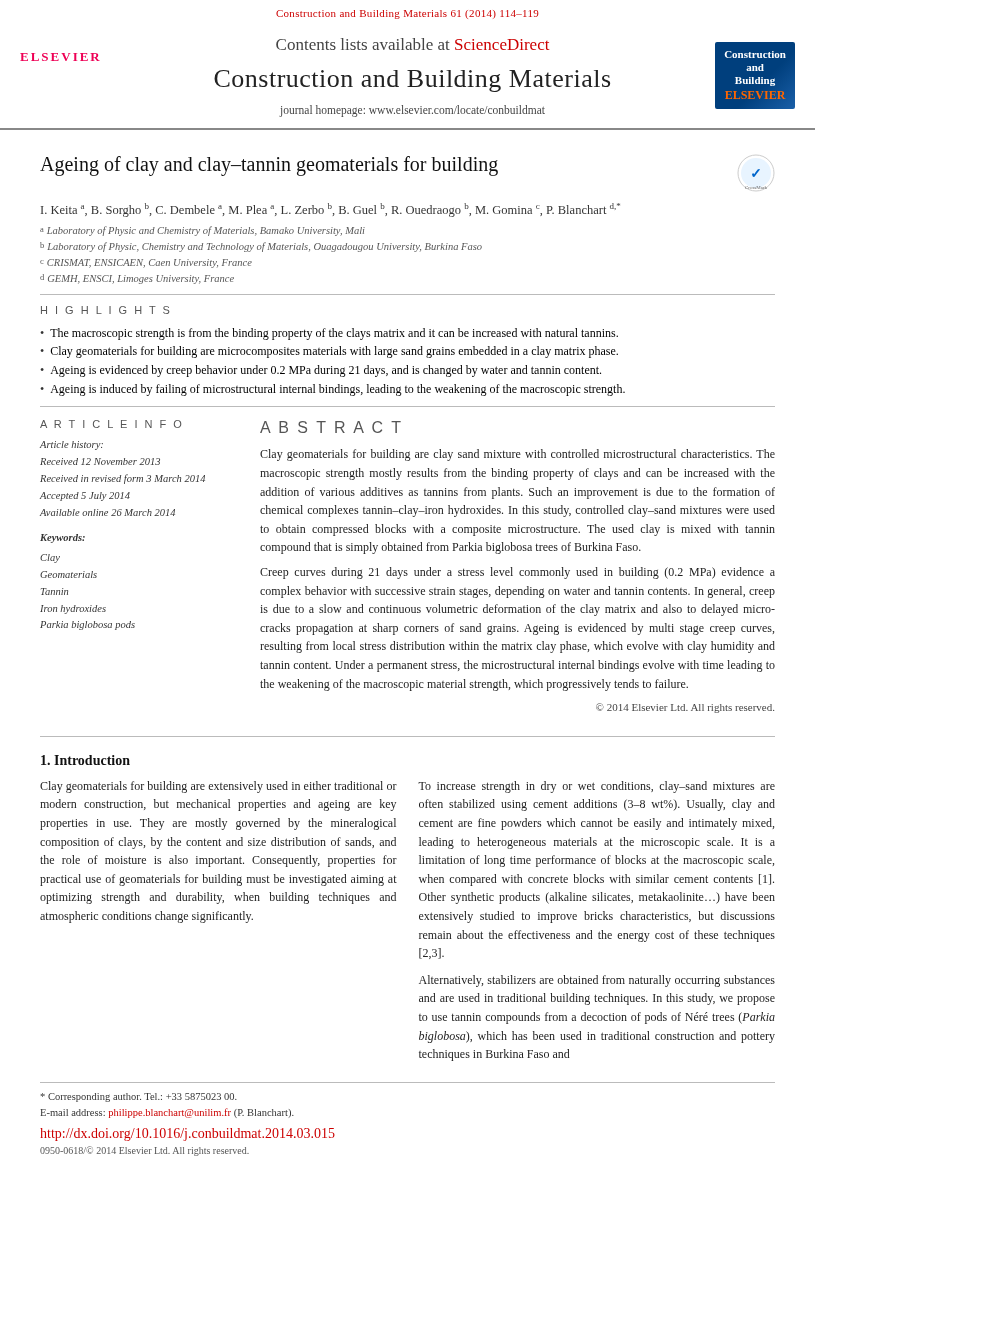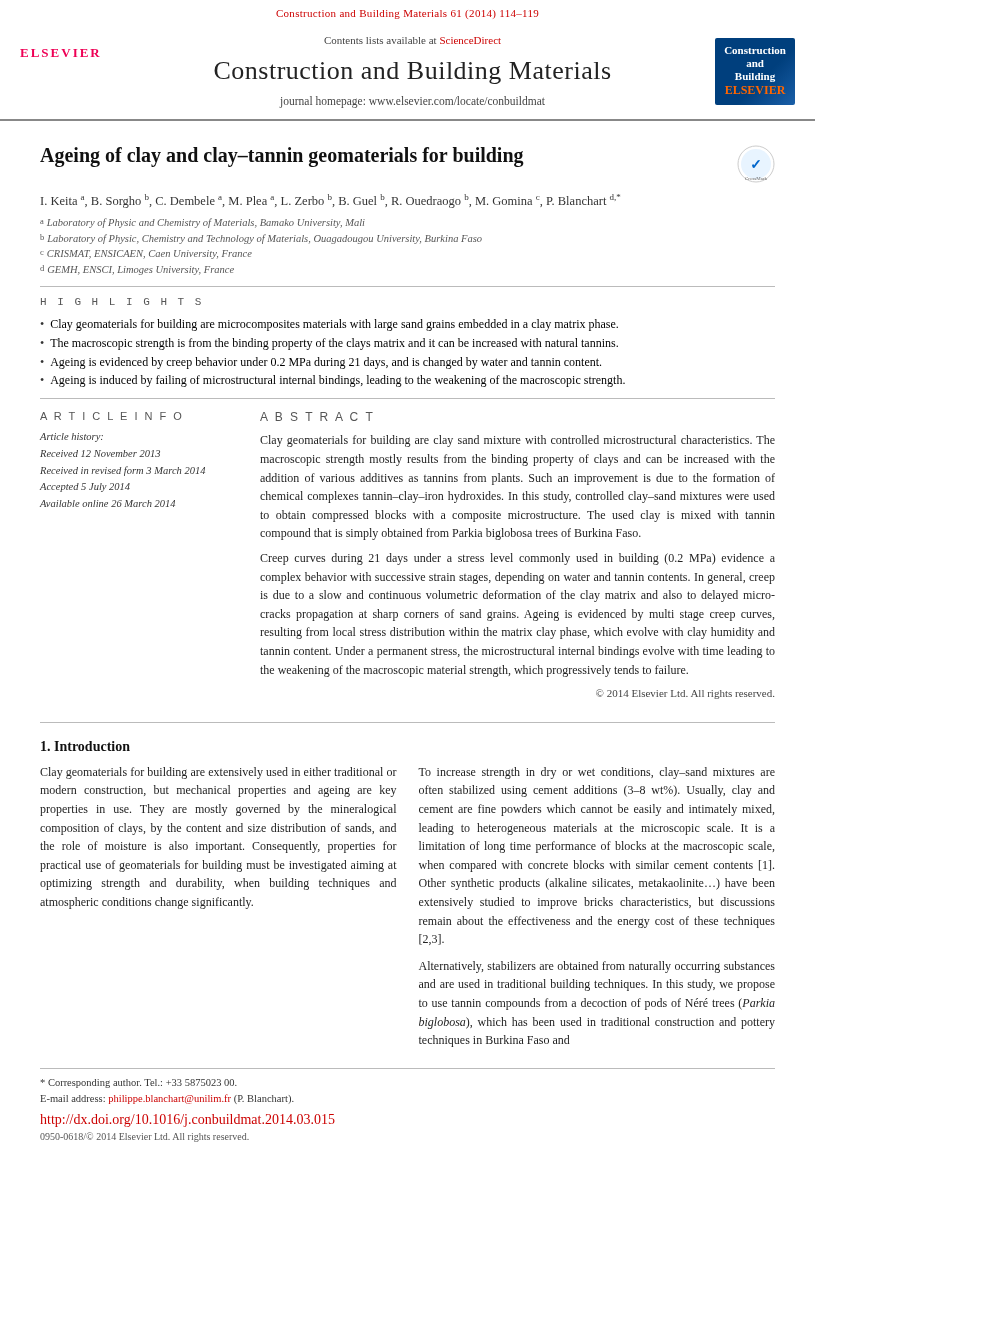--- a/index.html
+++ b/index.html
@@ -30,21 +30,21 @@
       align-items: center;
       justify-content: space-between;
       padding: 10px 20px 10px 20px;
       border-bottom: 2px solid #888;
     }
     .journal-header-center {
       flex: 1;
       text-align: center;
     }
     .contents-line {
-      font-size: 11px;
+      font-size: 17px;
       color: #444;
       margin-bottom: 4px;
     }
     .sciencedirect-link {
       color: #c00;
       text-decoration: none;
     }
     .journal-title-main {
       font-size: 26px;
       font-weight: normal;
@@ -99,21 +99,21 @@
     }
     .article-title-row {
       display: flex;
       align-items: flex-start;
       justify-content: space-between;
       margin-bottom: 8px;
       margin-top: 10px;
     }
     .article-title {
       font-size: 20px;
-      font-weight: bold;
+      font-weight: normal;
       color: #111;
       flex: 1;
       margin-right: 10px;
     }
     .crossmark {
       width: 38px;
       height: 38px;
       margin-top: 4px;
     }
     .authors {
@@ -149,21 +149,21 @@
     
     .highlights-section {
       margin-bottom: 8px;
     }
     .highlights-title {
       font-size: 11px;
       letter-spacing: 2px;
       color: #555;
       margin-bottom: 5px;
       font-weight: normal;
-      font-family: Liberation Mono, monospace;
+      font-family: Liberation Sans, sans-serif;
     }
     .highlights-list {
       list-style: none;
       font-size: 12px;
       line-height: 1.55;
     }
     .highlights-list li::before {
       content: "•";
       margin-right: 6px;
       color: #333;
@@ -212,21 +212,21 @@
     }
     .keywords-list {
       list-style: none;
       font-size: 10.5px;
       font-style: italic;
       color: #333;
       line-height: 1.6;
     }
     
     .abstract-title {
-      font-size: 12px;
+      font-size: 16px;
       letter-spacing: 2px;
       color: #555;
       margin-bottom: 6px;
       font-weight: normal;
       font-family: Arial, sans-serif;
     }
     .abstract-text {
       font-size: 12px;
       line-height: 1.55;
       color: #222;
@@ -379,40 +379,50 @@
         <sup class="affil-sup">d</sup>
         <span>GEMH, ENSCI, Limoges University, France</span>
       </div>
     </div>
 
     <hr class="section-rule">
 
     <div class="highlights-section">
       <div class="highlights-title">H I G H L I G H T S</div>
       <ul class="highlights-list">
+        <li>The macroscopic strength is from the binding property of the clays matrix and it can be increased with natural tannins.</li>
         <li>Clay geomaterials for building are microcomposites materials with large sand grains embedded in a clay matrix phase.</li>
-        <li>The macroscopic strength is from the binding property of the clays matrix and it can be increased with natural tannins.</li>
         <li>Ageing is evidenced by creep behavior under 0.2 MPa during 21 days, and is changed by water and tannin content.</li>
         <li>Ageing is induced by failing of microstructural internal bindings, leading to the weakening of the macroscopic strength.</li>
       </ul>
     </div>
 
     <hr class="section-rule">
 
     <div class="two-col">
 
       <div class="col-left">
         <div class="article-info-title">A R T I C L E   I N F O</div>
         <div class="article-history">
           <span class="history-label">Article history:</span><br>
           <span>Received 12 November 2013</span><br>
           <span>Received in revised form 3 March 2014</span><br>
           <span>Accepted 5 July 2014</span><br>
           <span>Available online 26 March 2014</span>
         </div>
+        <div class="keywords-section">
+          <div class="keywords-title">Keywords:</div>
+          <ul class="keywords-list">
+            <li>Clay</li>
+            <li>Geomaterials</li>
+            <li>Tannin</li>
+            <li>Iron hydroxides</li>
+            <li>Parkia biglobosa pods</li>
+          </ul>
+        </div>
       </div>
 
       <div class="col-right">
         <div class="abstract-title">A B S T R A C T</div>
         <div class="abstract-text">
           <p>Clay geomaterials for building are clay sand mixture with controlled microstructural characteristics. The macroscopic strength mostly results from the binding property of clays and can be increased with the addition of various additives as tannins from plants. Such an improvement is due to the formation of chemical complexes tannin–clay–iron hydroxides. In this study, controlled clay–sand mixtures were used to obtain compressed blocks with a composite microstructure. The used clay is mixed with tannin compound that is simply obtained from Parkia biglobosa trees of Burkina Faso.</p>
           <p>Creep curves during 21 days under a stress level commonly used in building (0.2 MPa) evidence a complex behavior with successive strain stages, depending on water and tannin contents. In general, creep is due to a slow and continuous volumetric deformation of the clay matrix and also to delayed micro-cracks propagation at sharp corners of sand grains. Ageing is evidenced by multi stage creep curves, resulting from local stress distribution within the matrix clay phase, which evolve with clay humidity and tannin content. Under a permanent stress, the microstructural internal bindings evolve with time leading to the weakening of the macroscopic material strength, which progressively tends to failure.</p>
           <p class="copyright-line">© 2014 Elsevier Ltd. All rights reserved.</p>
         </div>
       </div>

